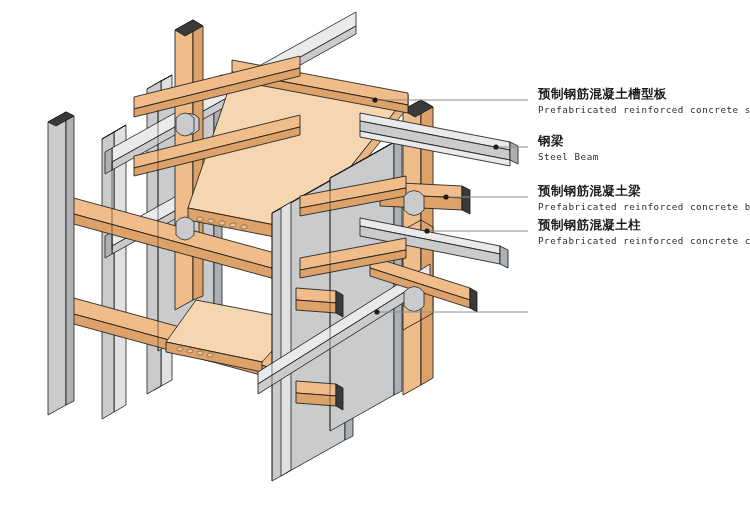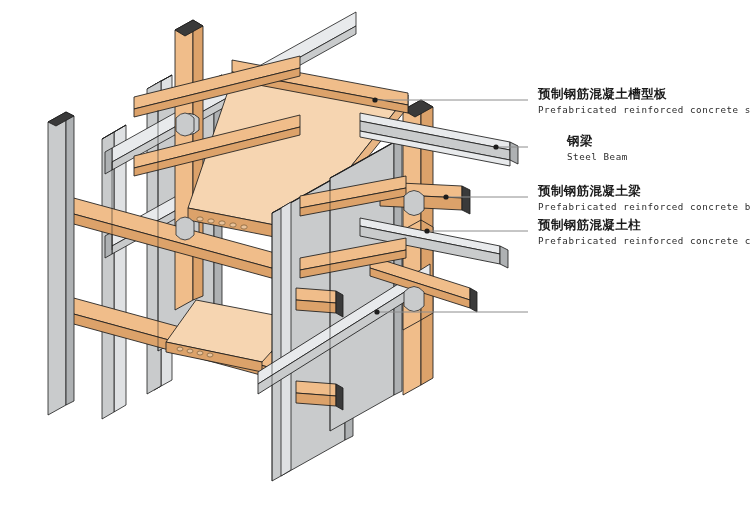--- a/index.html
+++ b/index.html
@@ -279,21 +279,21 @@
     </g>
   </svg>
 
   <div class="labels">
 
     <div class="label-block" style="left:538px;top:86px;">
       <div class="lbl-cn">预制钢筋混凝土槽型板</div>
       <div class="lbl-en">Prefabricated reinforced concrete slab</div>
     </div>
 
-    <div class="label-block" style="left:538px;top:133px;margin-left:29px;">
+    <div class="label-block" style="left:538px;top:133px;">
       <div class="lbl-cn">钢梁</div>
       <div class="lbl-en">Steel Beam</div>
     </div>
 
     <div class="label-block" style="left:538px;top:183px;">
       <div class="lbl-cn">预制钢筋混凝土梁</div>
       <div class="lbl-en">Prefabricated reinforced concrete beam</div>
     </div>
 
     <div class="label-block" style="left:538px;top:217px;">

